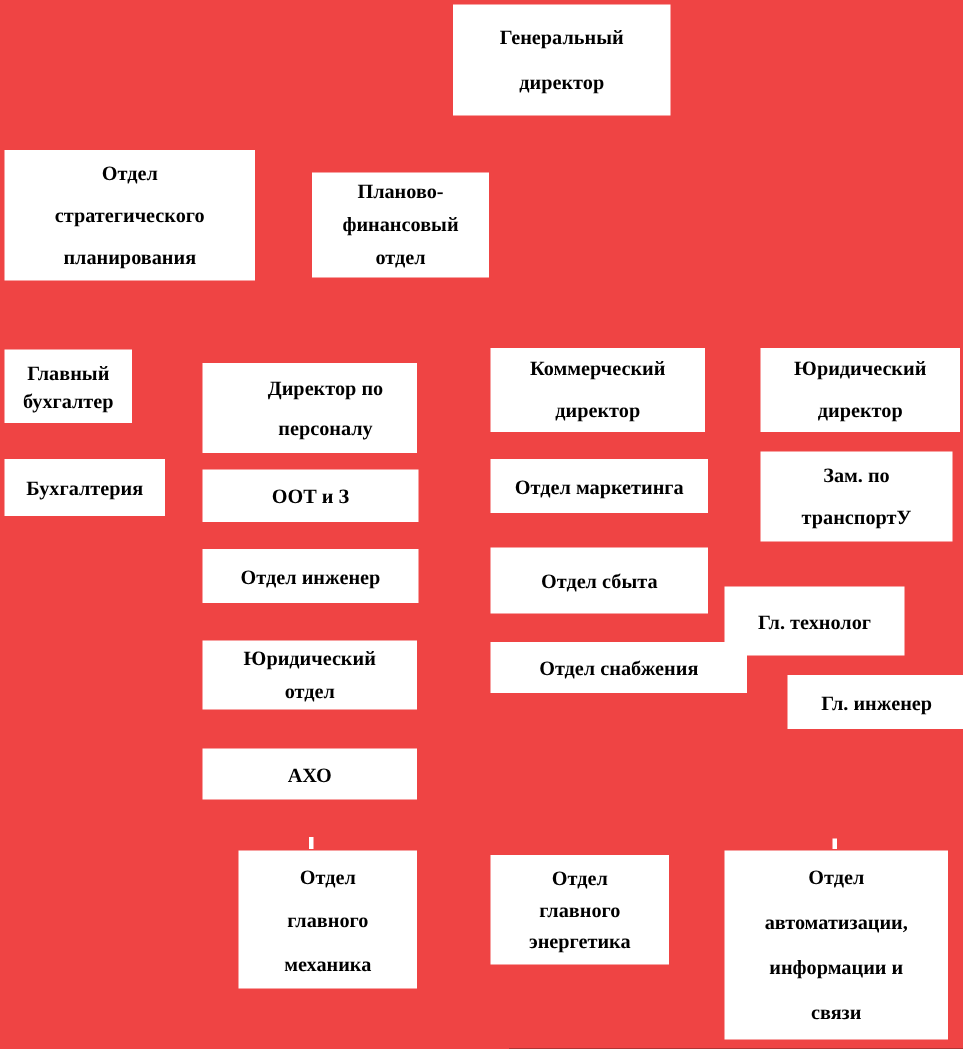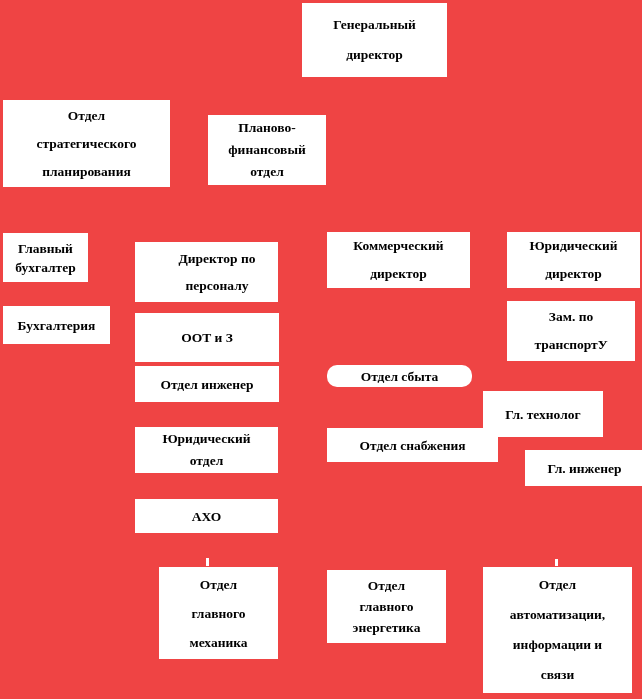--- a/index.html
+++ b/index.html
@@ -59,34 +59,35 @@
 отдел</div>
 
   <div class="node lh19" style="left:3px;   top:233px; width:85px; height:49px;">Главный
 бухгалтер</div>
 
   <div class="node" style="left:3px;   top:306px; width:107px; height:38px;">Бухгалтерия</div>
 
   <div class="node lh27" style="left:135px; top:242px; width:143px; height:60px;padding-left:21px;">Директор по
 персоналу</div>
 
-  <div class="node" style="left:135px; top:313px; width:144px; height:49px;">ООТ и З</div>
+  <div class="node" style="left:135px; top:313px; width:144px; height:35px;">ООТ и З</div>
 
   <div class="node" style="left:135px; top:366px; width:144px; height:36px;">Отдел инженер</div>
 
   <div class="node lh22" style="left:135px; top:427px; width:143px; height:46px;">Юридический
 отдел</div>
 
   <div class="node" style="left:135px; top:499px; width:143px; height:34px;">АХО</div>
 
   <div class="node lh28" style="left:327px; top:232px; width:143px; height:56px;">Коммерческий
 директор</div>
 
+  <div class="node" style="left:327px; top:306px; width:145px; height:36px;">Отдел маркетинга</div>
 
-  <div class="node" style="left:327px; top:365px; width:145px; height:22px;border-radius:10px;">Отдел сбыта</div>
+  <div class="node" style="left:327px; top:365px; width:145px; height:44px;">Отдел сбыта</div>
 
   <div class="node" style="left:327px; top:428px; width:171px; height:34px;">Отдел снабжения</div>
 
   <div class="node lh28" style="left:507px; top:232px; width:133px; height:56px;">Юридический
 директор</div>
 
   <div class="node lh28" style="left:507px; top:301px; width:128px; height:60px;">Зам. по
 транспортУ</div>
 
   <div class="node" style="left:483px; top:391px; width:120px; height:46px;">Гл. технолог</div>

